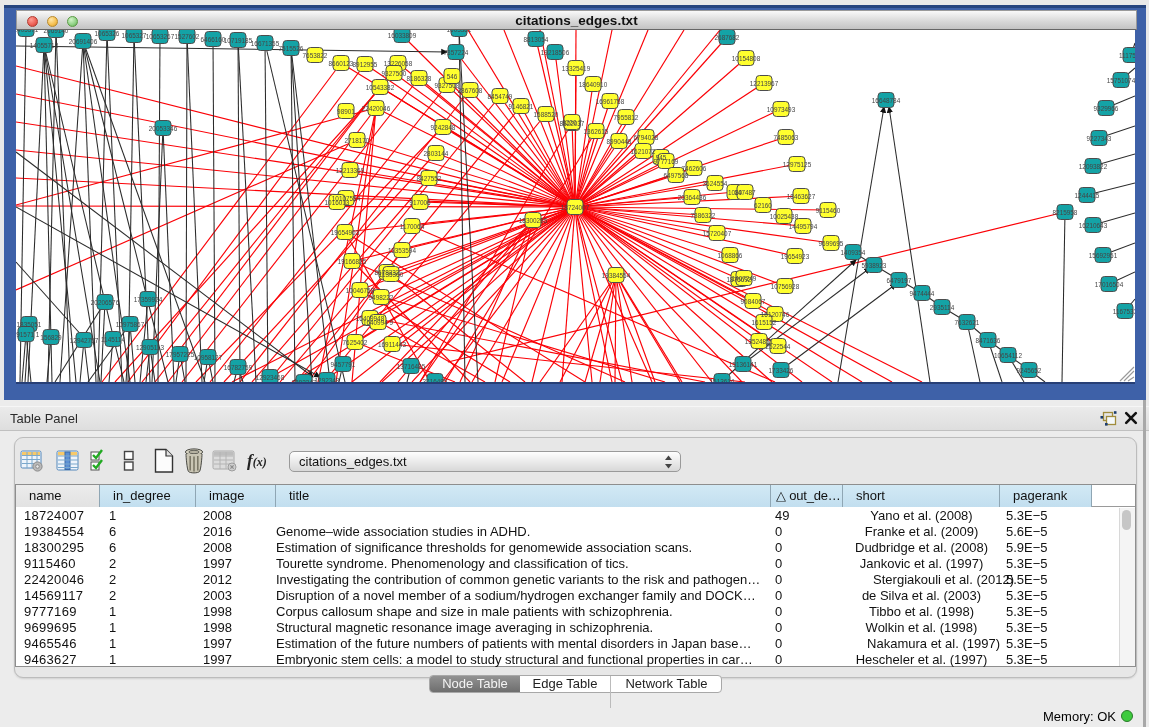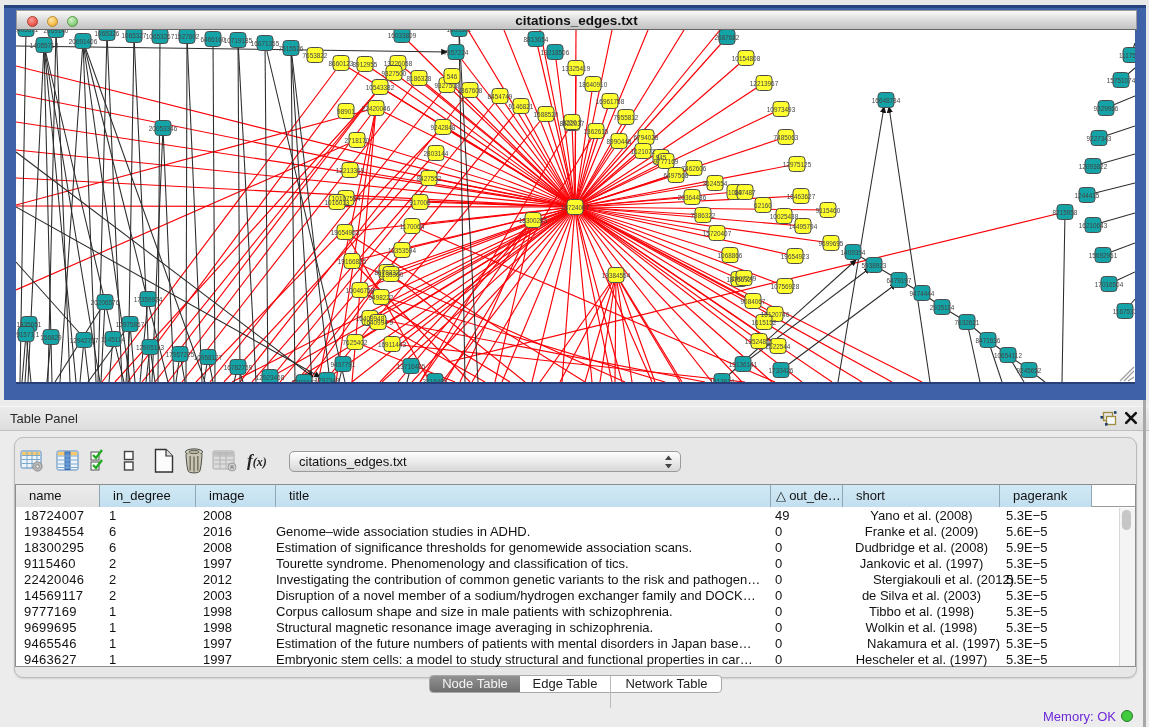--- a/index.html
+++ b/index.html
@@ -736,14 +736,14 @@
 <span style="left:990px;width:100px">5.3E−5</span>
 </div>
 </div>
 
 <div style="position:absolute;left:429px;top:675px;width:293px;height:18px;border:1px solid #a8a8a8;border-radius:4px;background:#fff;font-size:13px">
  <div style="position:absolute;left:0;top:0;width:90px;height:16px;background:linear-gradient(#929292,#6e6e6e);border-radius:3px 0 0 3px;color:#f4f4f4;text-align:center;line-height:16px">Node Table</div>
  <div style="position:absolute;left:90px;top:0;width:91px;height:32px;color:#222;text-align:center;line-height:16px;border-right:1px solid #bbb">Edge Table</div>
  <div style="position:absolute;left:181px;top:0;width:111px;height:31px;color:#222;text-align:center;line-height:16px">Network Table</div>
 </div>
 
-<div style="position:absolute;right:33px;top:709px;font-size:13px;color:#6d28d9">Memory: OK</div>
+<div style="position:absolute;right:33px;top:709px;font-size:13px;color:#000000">Memory: OK</div>
 <div style="position:absolute;left:1121px;top:710px;width:12px;height:12px;border-radius:50%;background:#3ecb3e;border:1px solid #2a7a2a"></div>
 <div style="position:absolute;left:1143px;top:400px;width:3px;height:327px;background:#a8a8a8"></div>
 </body></html>

